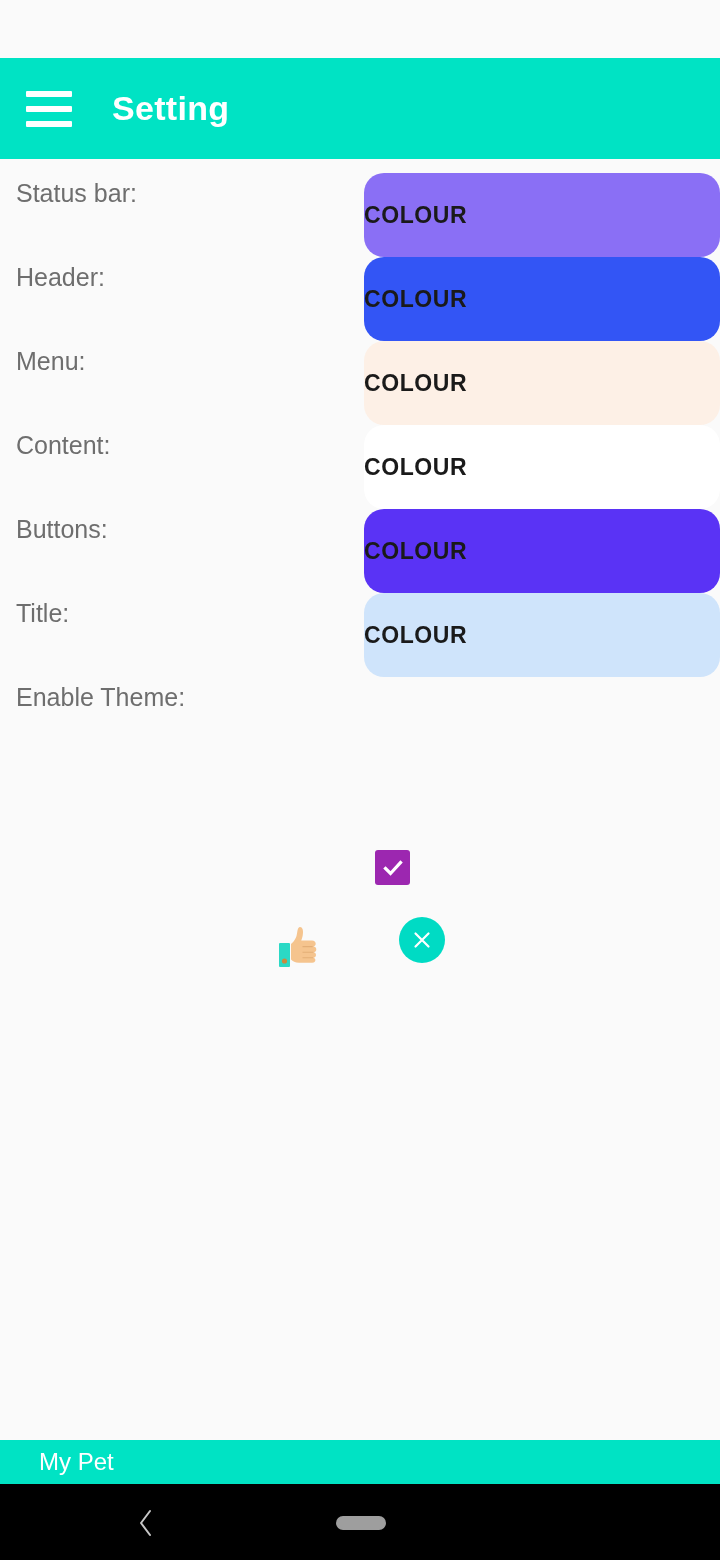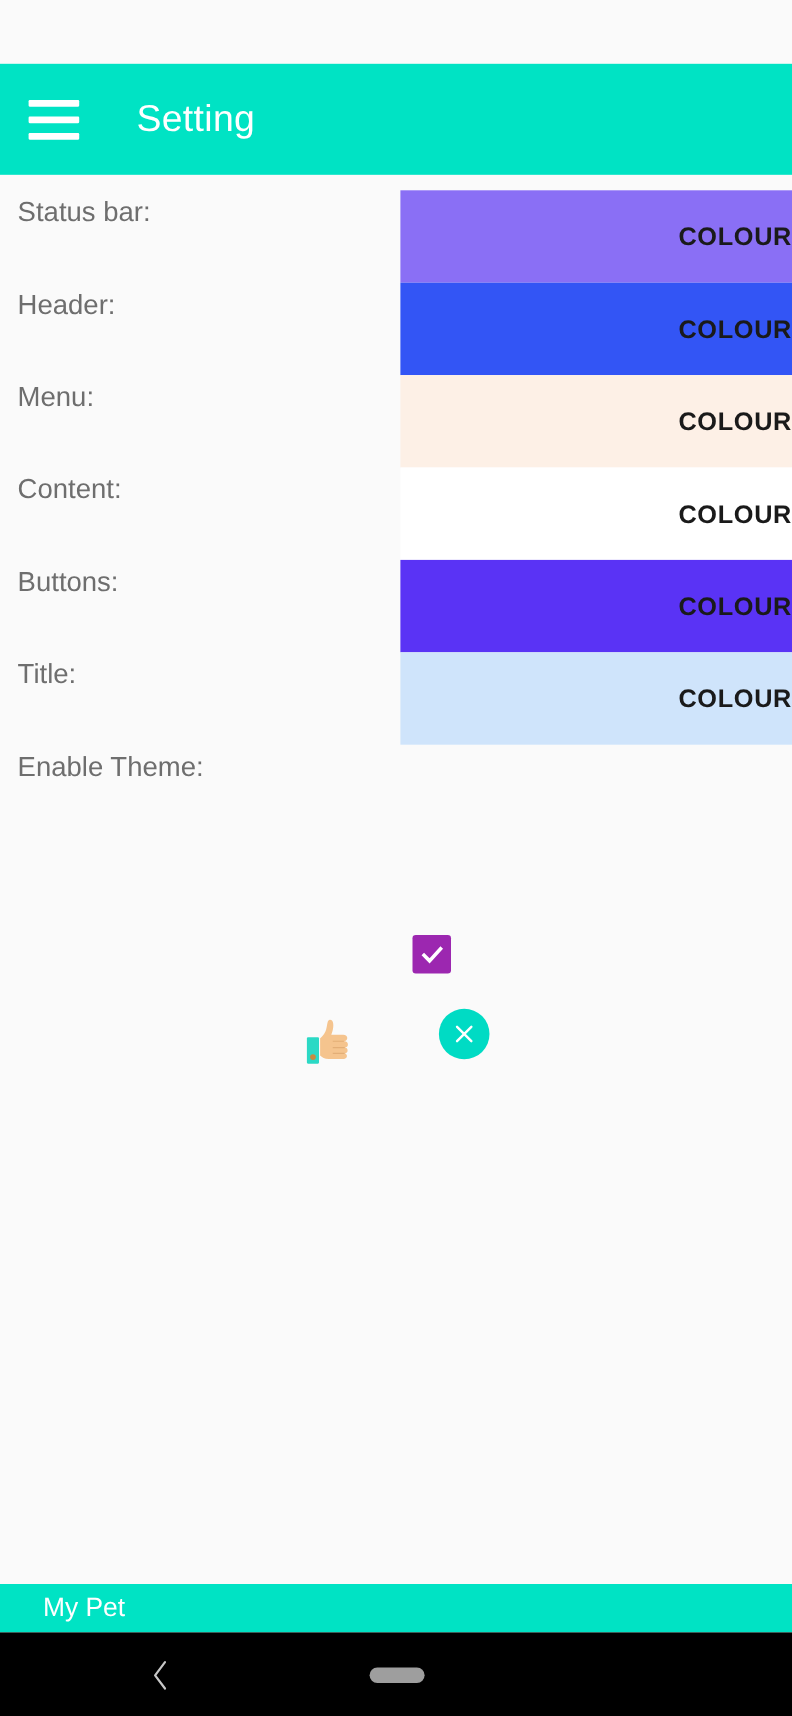--- a/index.html
+++ b/index.html
@@ -53,22 +53,22 @@
     display:flex; flex-direction:column; justify-content:space-between;
     cursor:pointer;
   }
   .hamburger span {
     display:block; height:6px; width:100%;
     background:#FFFFFF; border-radius:1px;
   }
   .appbar-title {
     color:#FFFFFF;
     font-size:34px;
-    font-weight:normal;
-    margin-left:52px;
+    font-weight:bold;
+    margin-left:40px;
     letter-spacing:0.3px;
   }
 
   
   .content {
     position:absolute; left:0; top:159px;
     width:720px; height:1281px;
     background:#FAFAFA;
   }
 
@@ -86,22 +86,23 @@
   .swatch-stack {
     position:absolute;
     left:364px; top:14px;
     width:356px;
   }
   .swatch {
     height:84px;
     width:356px;
     display:flex;
     align-items:center;
-    justify-content:flex-end;
-    cursor:pointer;
+    justify-content:flex-start;
+    cursor:pointer;
+    border-radius:20px;
   }
   .swatch-text {
     font-size:23px;
     font-weight:bold;
     color:#1A1A1A;
     letter-spacing:0.6px;
   }
 
   
   .checkbox {

